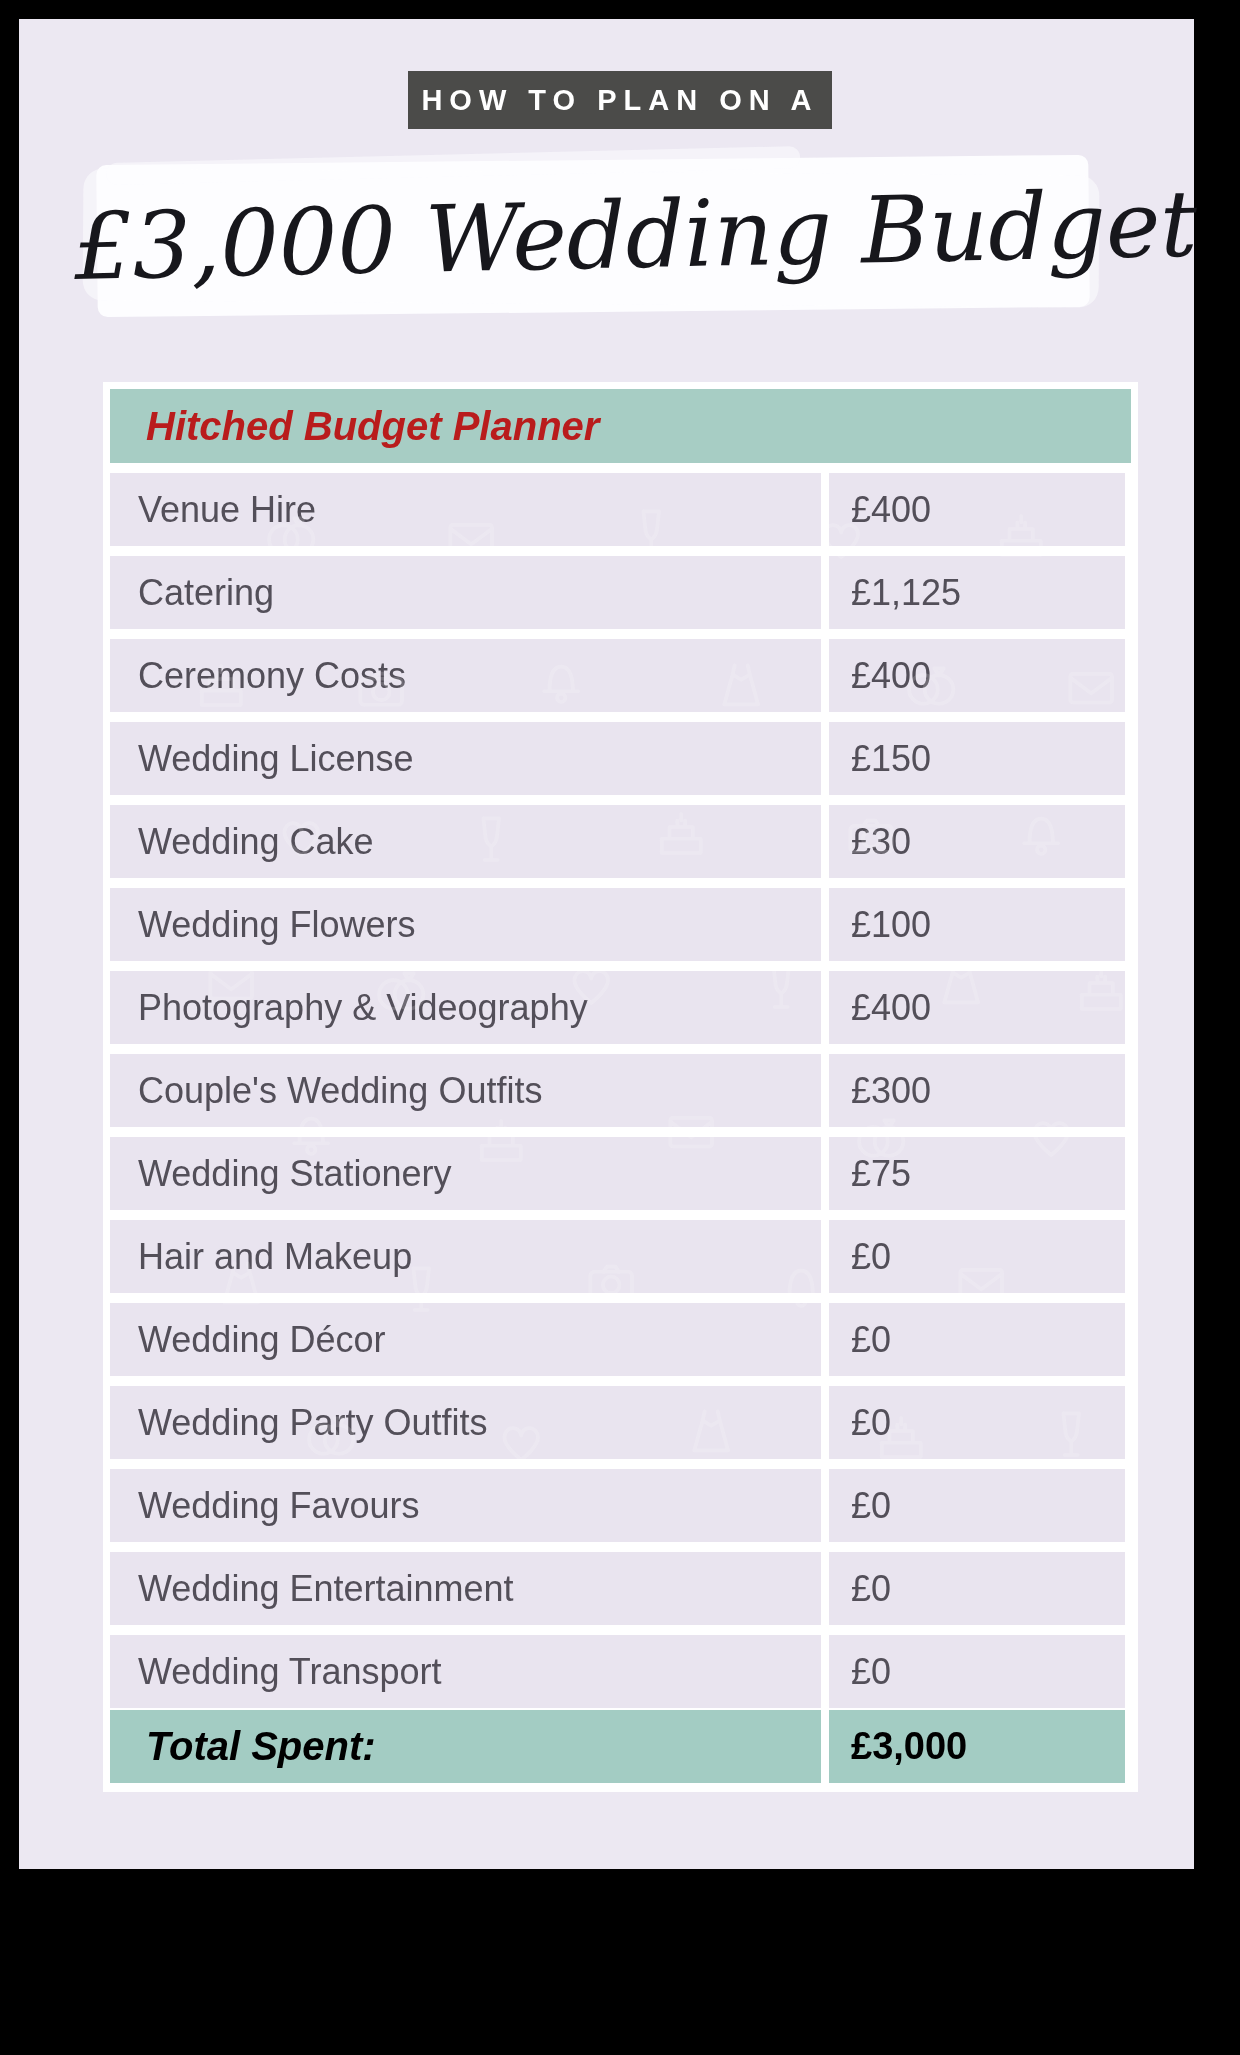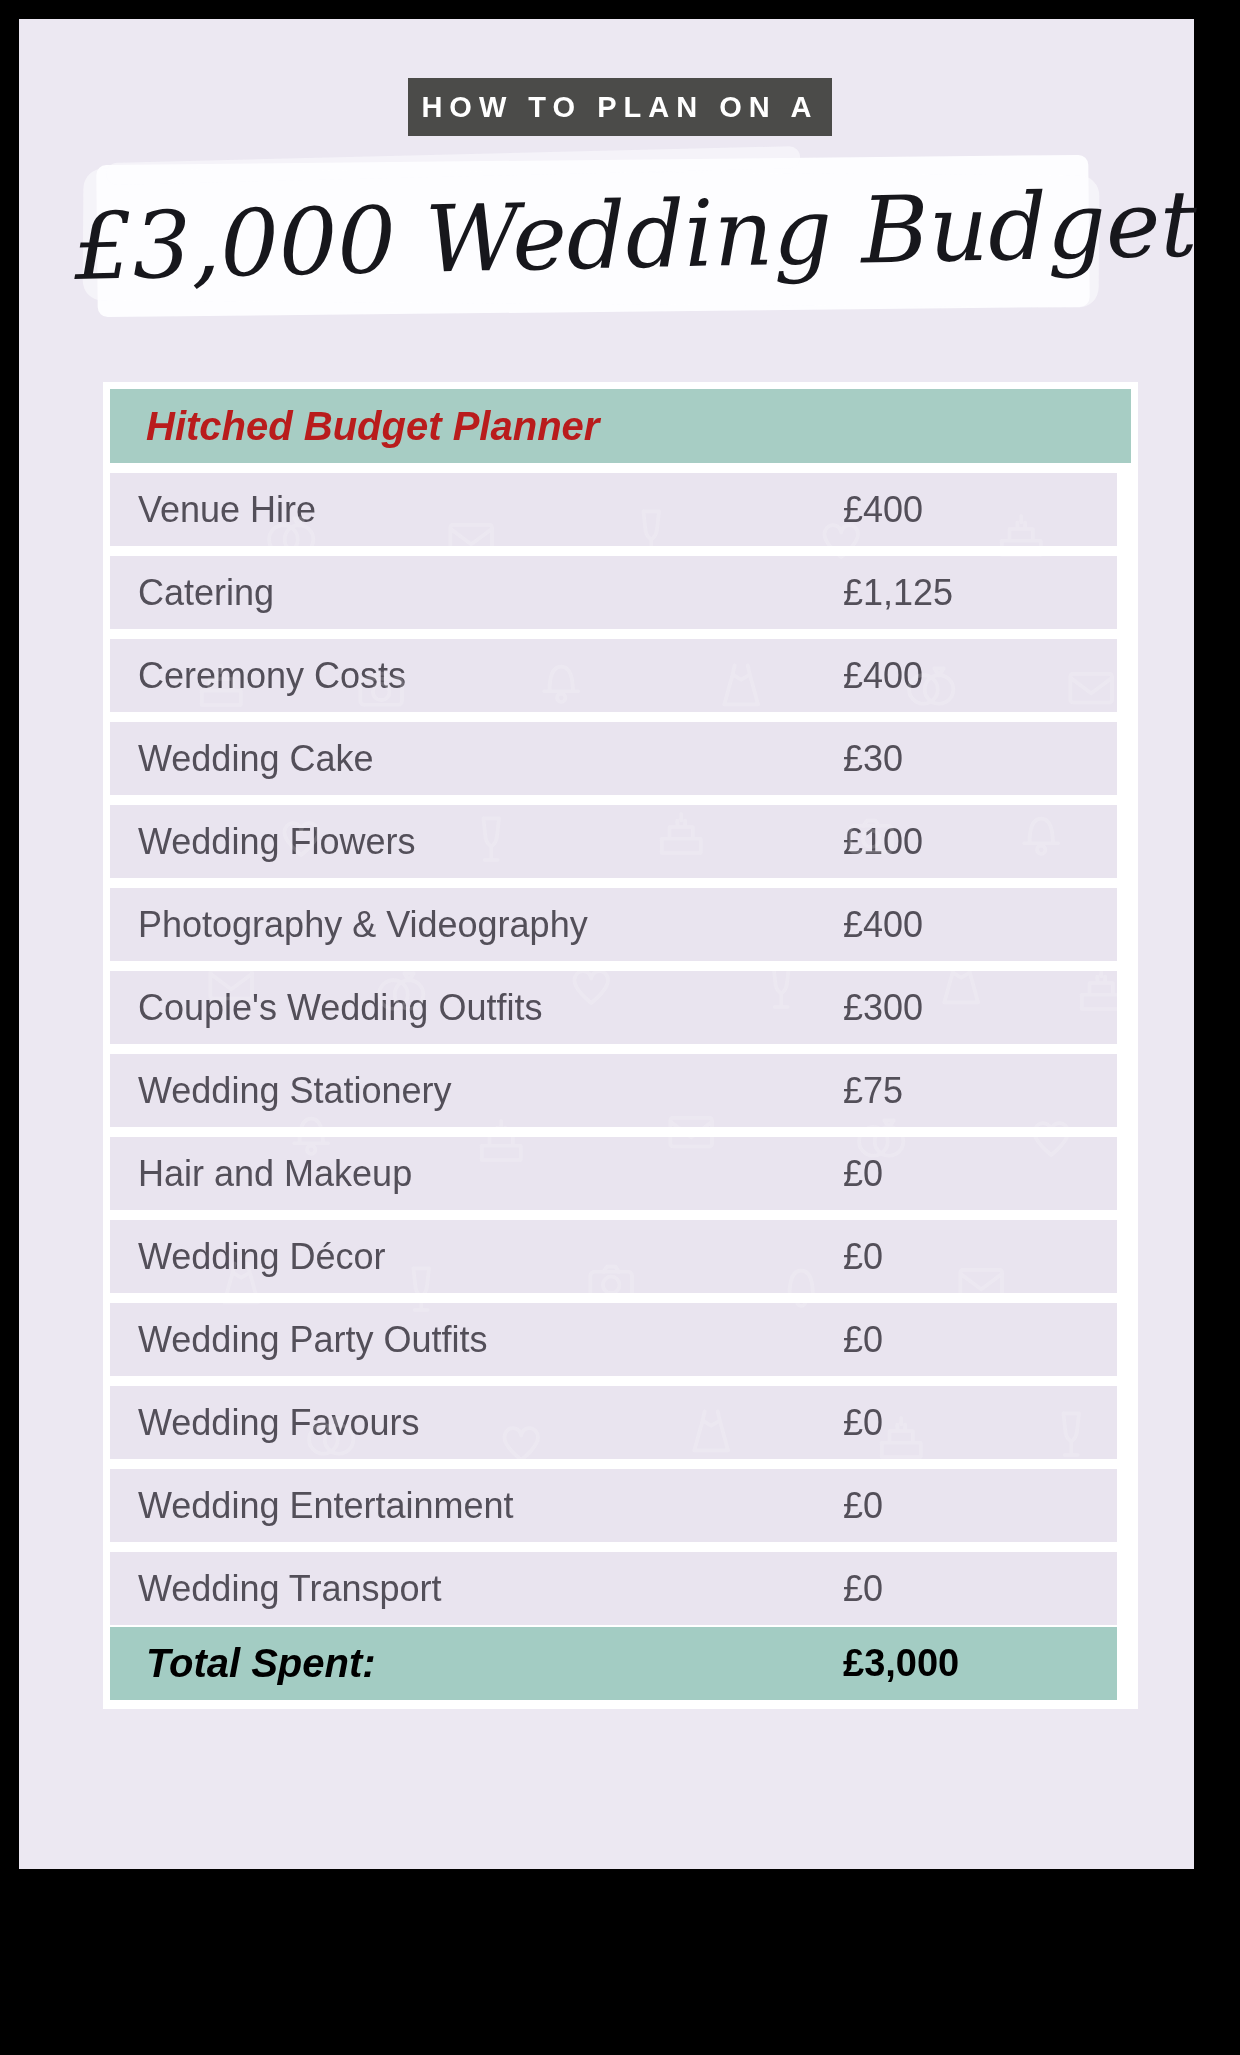--- a/index.html
+++ b/index.html
@@ -7,21 +7,21 @@
     position:relative; width:1240px; height:2055px;
     background:#000000; overflow:hidden;
     font-family:"Liberation Sans", sans-serif;
   }
   .page {
     position:absolute; left:19px; top:19px; width:1175px; height:1850px;
     background:#ece8f2;
   }
   
   .badge {
-    position:absolute; left:389px; top:59px; width:424px; height:58px;
+    position:absolute; left:389px; top:52px; width:424px; height:58px;
     background:#4b4b49; color:#ffffff;
     font-weight:700; font-size:29px; line-height:58px;
     letter-spacing:7px; text-align:center; white-space:nowrap;
   }
   
   .brush {
     position:absolute; left:78px; top:141px; width:992px; height:152px;
     background:#fdfdff; border-radius:10px; transform:rotate(-0.6deg);
   }
   .brush::before {
@@ -44,21 +44,21 @@
   .btable {
     position:absolute; left:84px; top:363px; width:1035px;
     background:#ffffff; padding:7px; box-sizing:border-box;
   }
   .thead {
     height:74px; background:#a7cdc4; color:#b91c1c;
     display:flex; align-items:center; padding-left:36px; box-sizing:border-box;
     font-size:40px; font-weight:700; font-style:italic;
     margin-bottom:10px;
   }
-  .trow { display:grid; grid-template-columns:711px 296px; column-gap:0; margin-bottom:10px; }
+  .trow { display:grid; grid-template-columns:711px 296px; column-gap:8px; margin-bottom:10px; }
   .trow:last-child { margin-bottom:2px; }
   .cell {
     background:#e9e4ef; height:73px;
     display:flex; align-items:center; box-sizing:border-box;
     color:#534f59; font-size:36px;
   }
   .cell.label { padding-left:28px; }
   .cell.value { padding-left:22px; }
   .tfoot .cell { background:#a3ccc3; color:#000000; }
   .tfoot .cell.label { font-weight:700; font-style:italic; font-size:40px; padding-left:36px; }
@@ -169,20 +169,24 @@
   <div class="trow">
     <div class="cell label">Catering</div>
     <div class="cell value">£1,125</div>
   </div>
 
   <div class="trow">
     <div class="cell label">Ceremony Costs</div>
     <div class="cell value">£400</div>
   </div>
 
+  <div class="trow">
+    <div class="cell label">Wedding License</div>
+    <div class="cell value">£150</div>
+  </div>
 
   <div class="trow">
     <div class="cell label">Wedding Cake</div>
     <div class="cell value">£30</div>
   </div>
 
   <div class="trow">
     <div class="cell label">Wedding Flowers</div>
     <div class="cell value">£100</div>
   </div>

